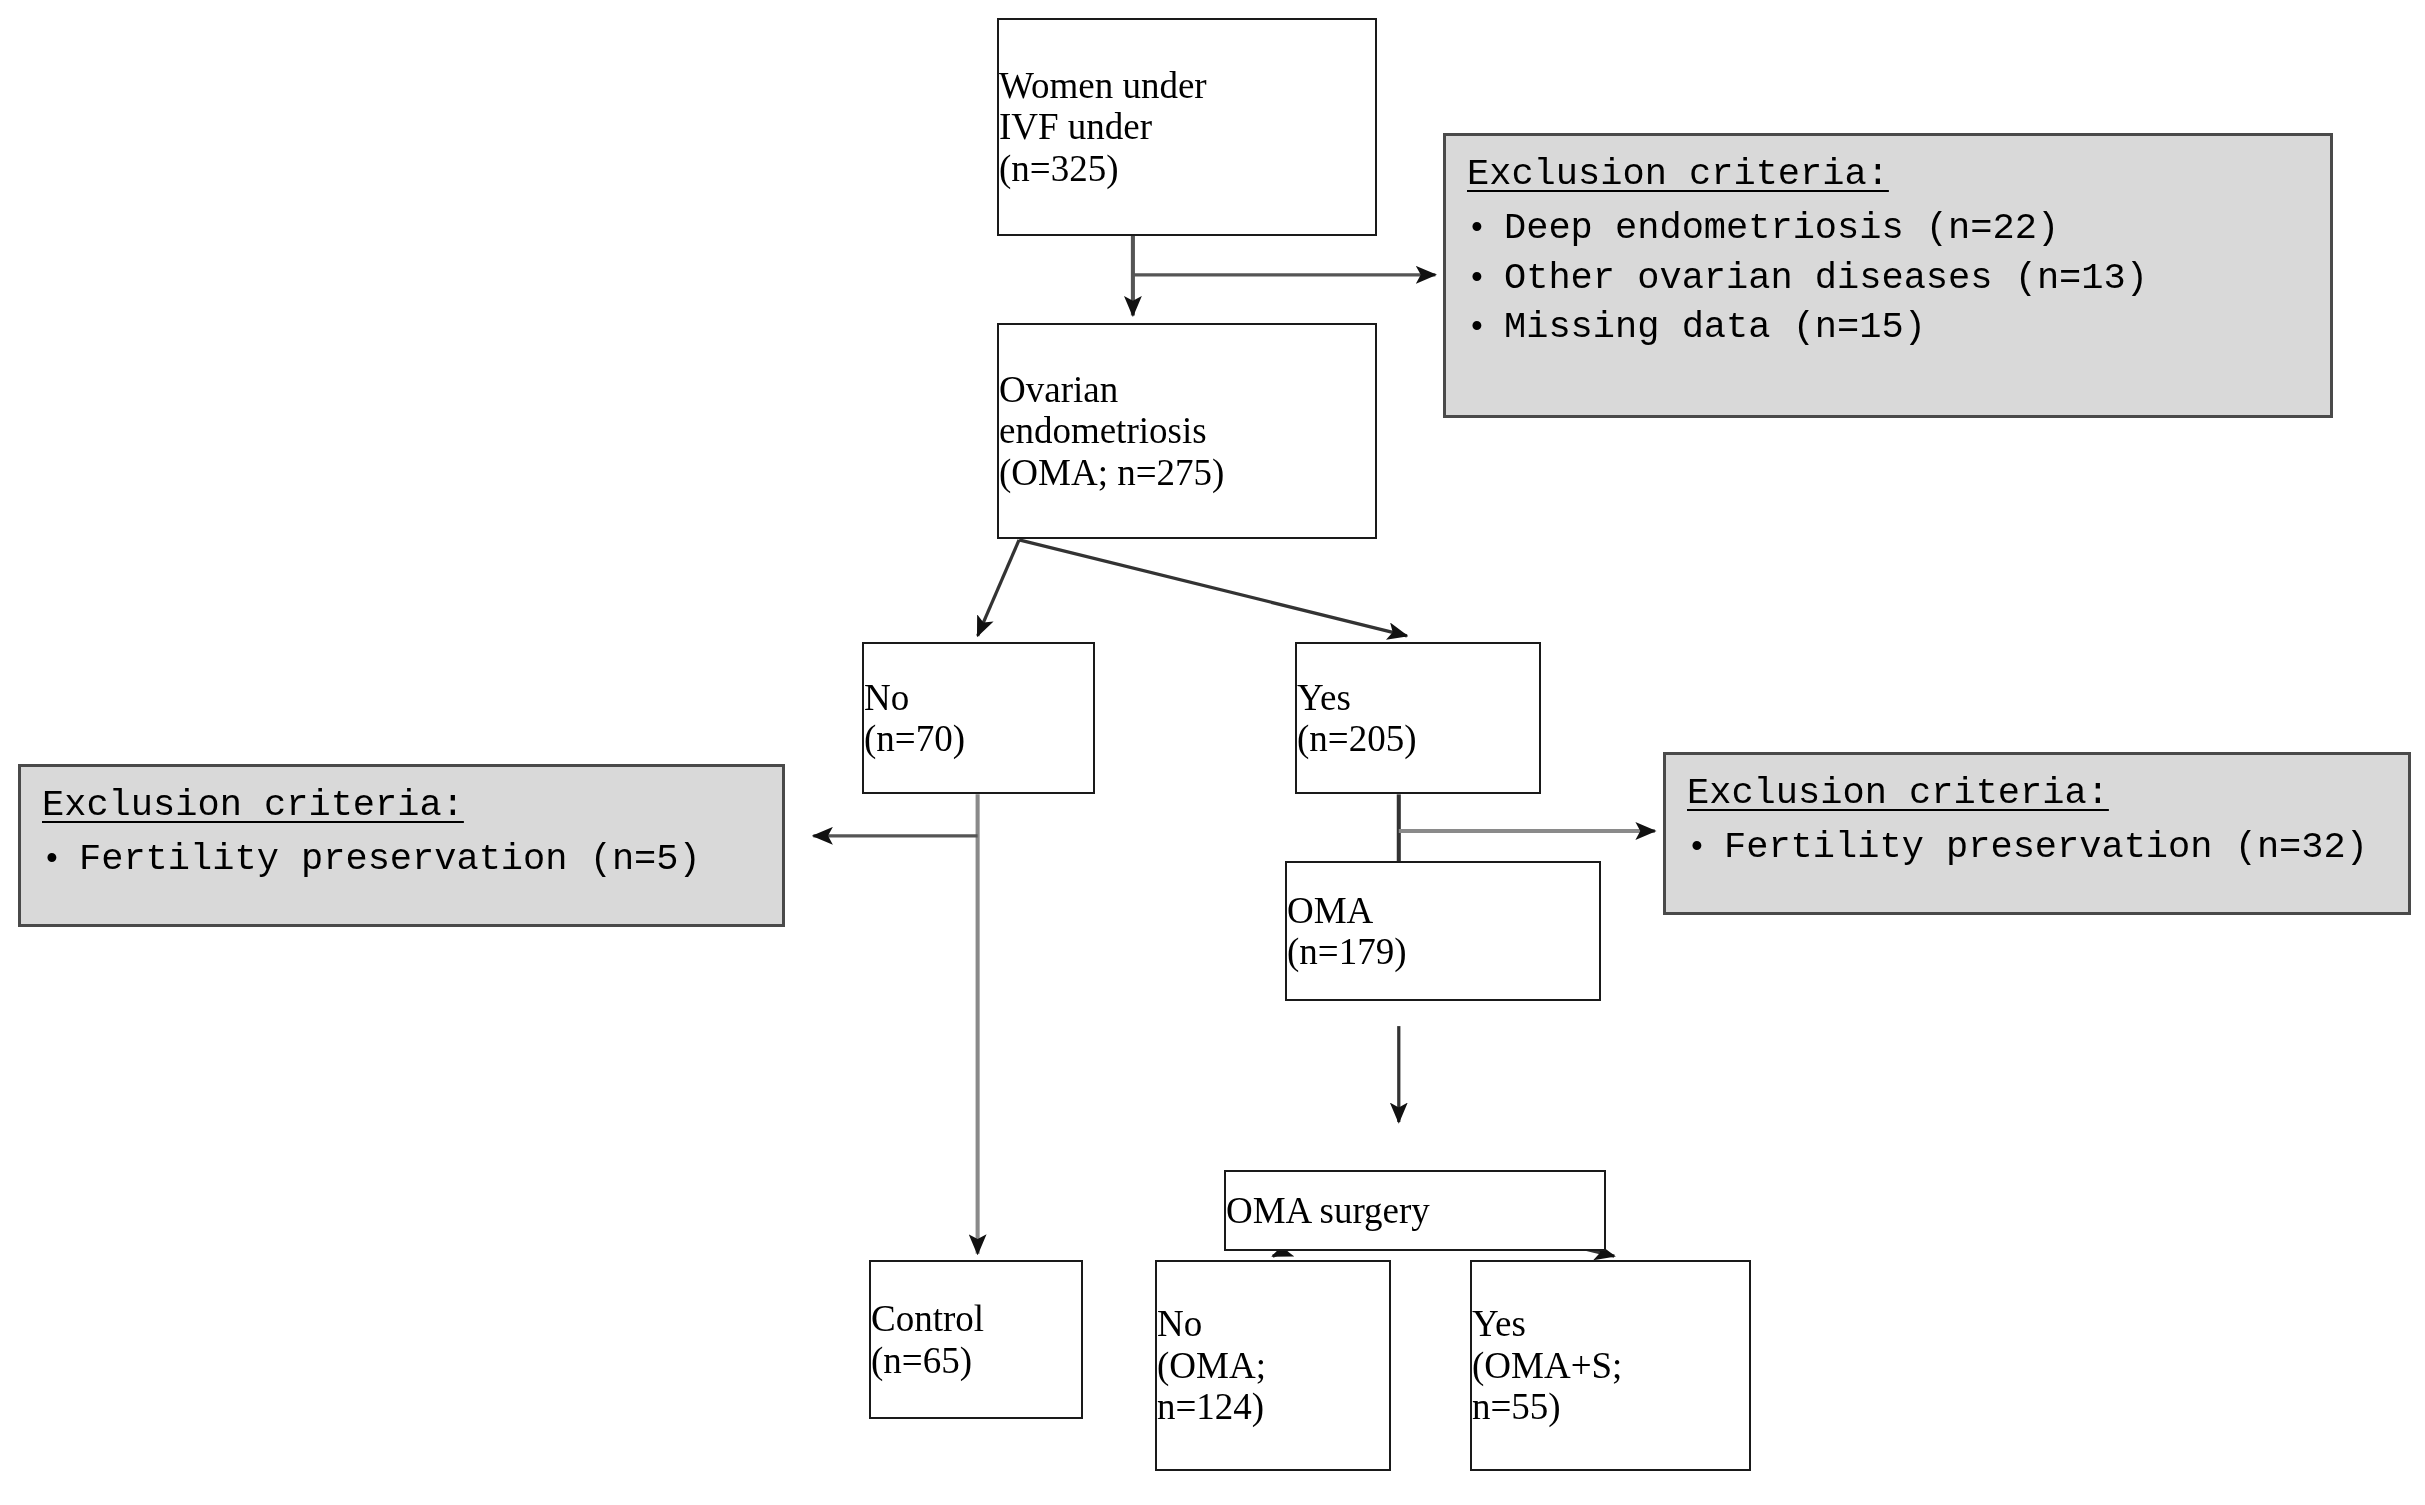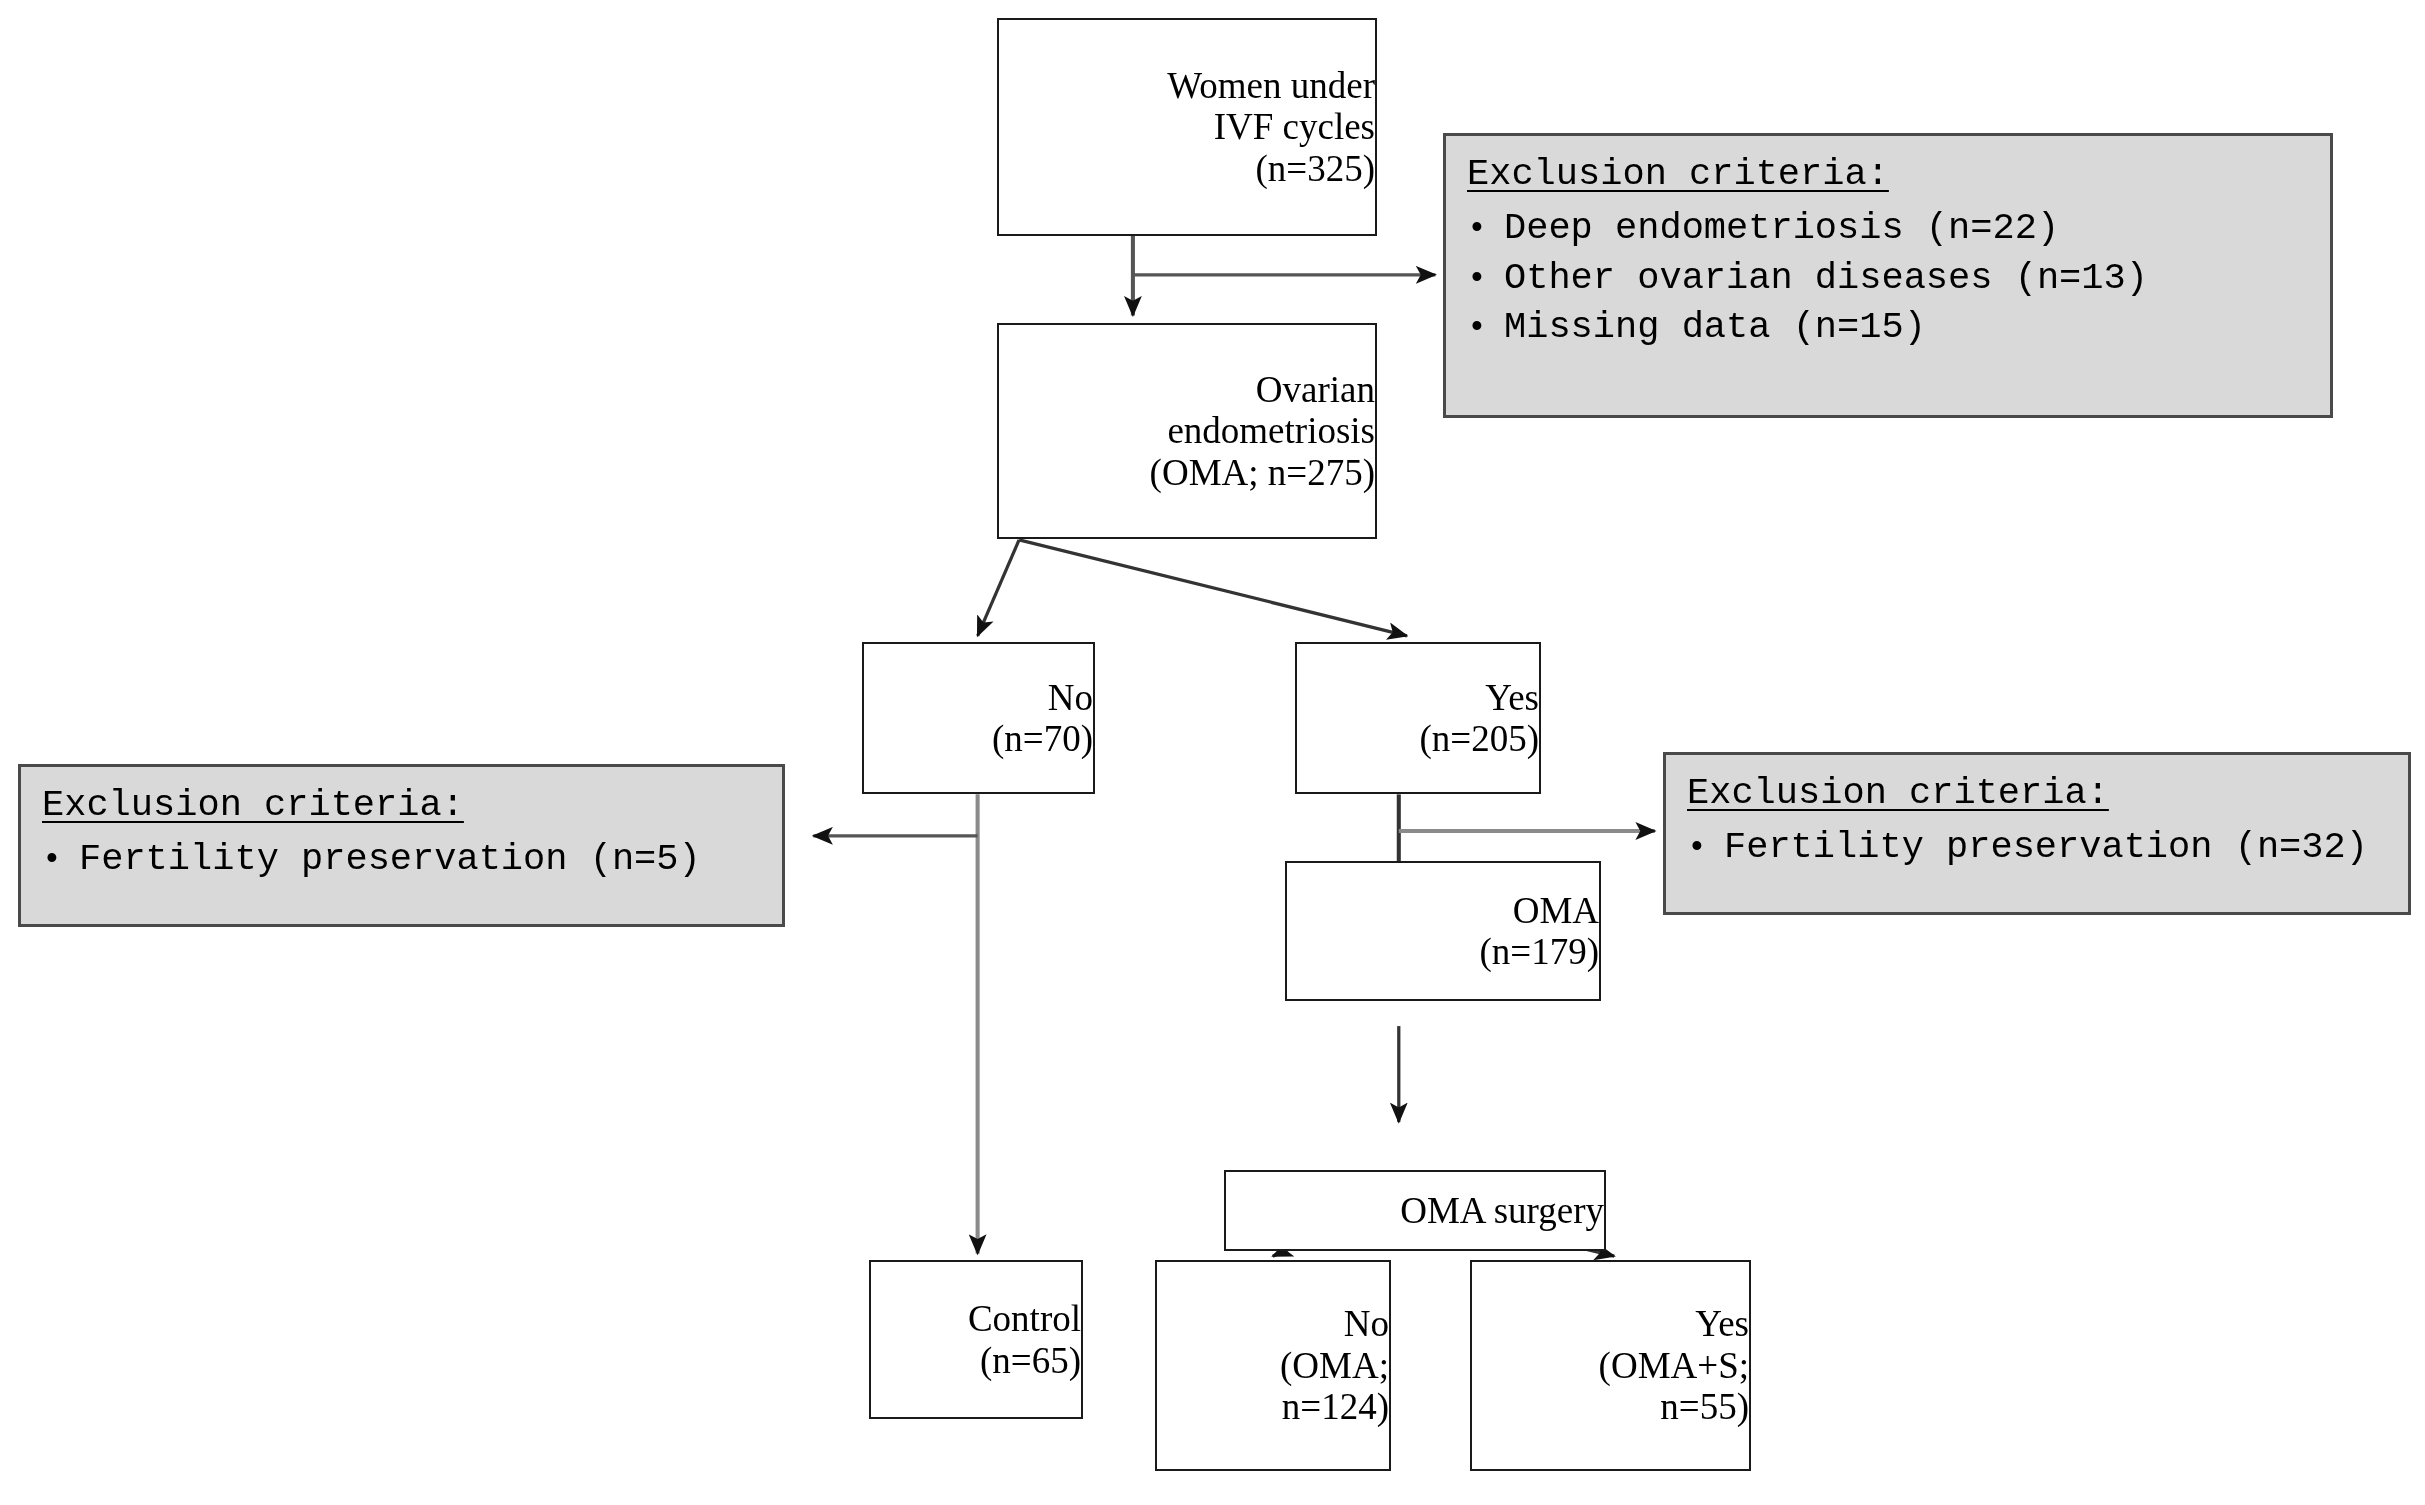--- a/index.html
+++ b/index.html
@@ -21,21 +21,21 @@
     top: 0;
     width: 2426px;
     height: 1505px;
     pointer-events: none;
   }
   .node {
     position: absolute;
     box-sizing: border-box;
     display: flex;
     flex-direction: column;
-    align-items: flex-end;
+    align-items: flex-start;
     justify-content: center;
     text-align: center;
     color: #000000;
     line-height: 1.12;
   }
   .node.plain {
     background: #ffffff;
     border: 2.4px solid #1a1a1a;
     font-size: 37px;
   }
@@ -112,21 +112,21 @@
     <line x1="1720" y1="1022" x2="2035" y2="1022" stroke="#8a8a8a" stroke-width="5" marker-end="url(#arrowHead)"></line>
 
     <line x1="1720" y1="1262" x2="1720" y2="1380" stroke="#333333" stroke-width="4" marker-end="url(#arrowHead)"></line>
 
     <line x1="1715" y1="1479" x2="1565" y2="1545" stroke="#333333" stroke-width="4" marker-end="url(#arrowHead)"></line>
     <line x1="1715" y1="1479" x2="1985" y2="1545" stroke="#333333" stroke-width="4" marker-end="url(#arrowHead)"></line>
   </svg>
 
   <div class="node plain" style="left:997px; top:18px; width:380px; height:218px;">
     <span class="node-line">Women under</span>
-    <span class="node-line">IVF cycles</span>
+    <span class="node-line">IVF under</span>
     <span class="node-line">(n=325)</span>
   </div>
 
   <div class="node excl" style="left:1443px; top:133px; width:890px; height:285px;">
     <span class="excl-title">Exclusion criteria:</span>
     <ul class="excl-list">
       <li>
         <span class="excl-bullet">•</span>
         <span class="excl-text">Deep endometriosis (n=22)</span>
       </li>

